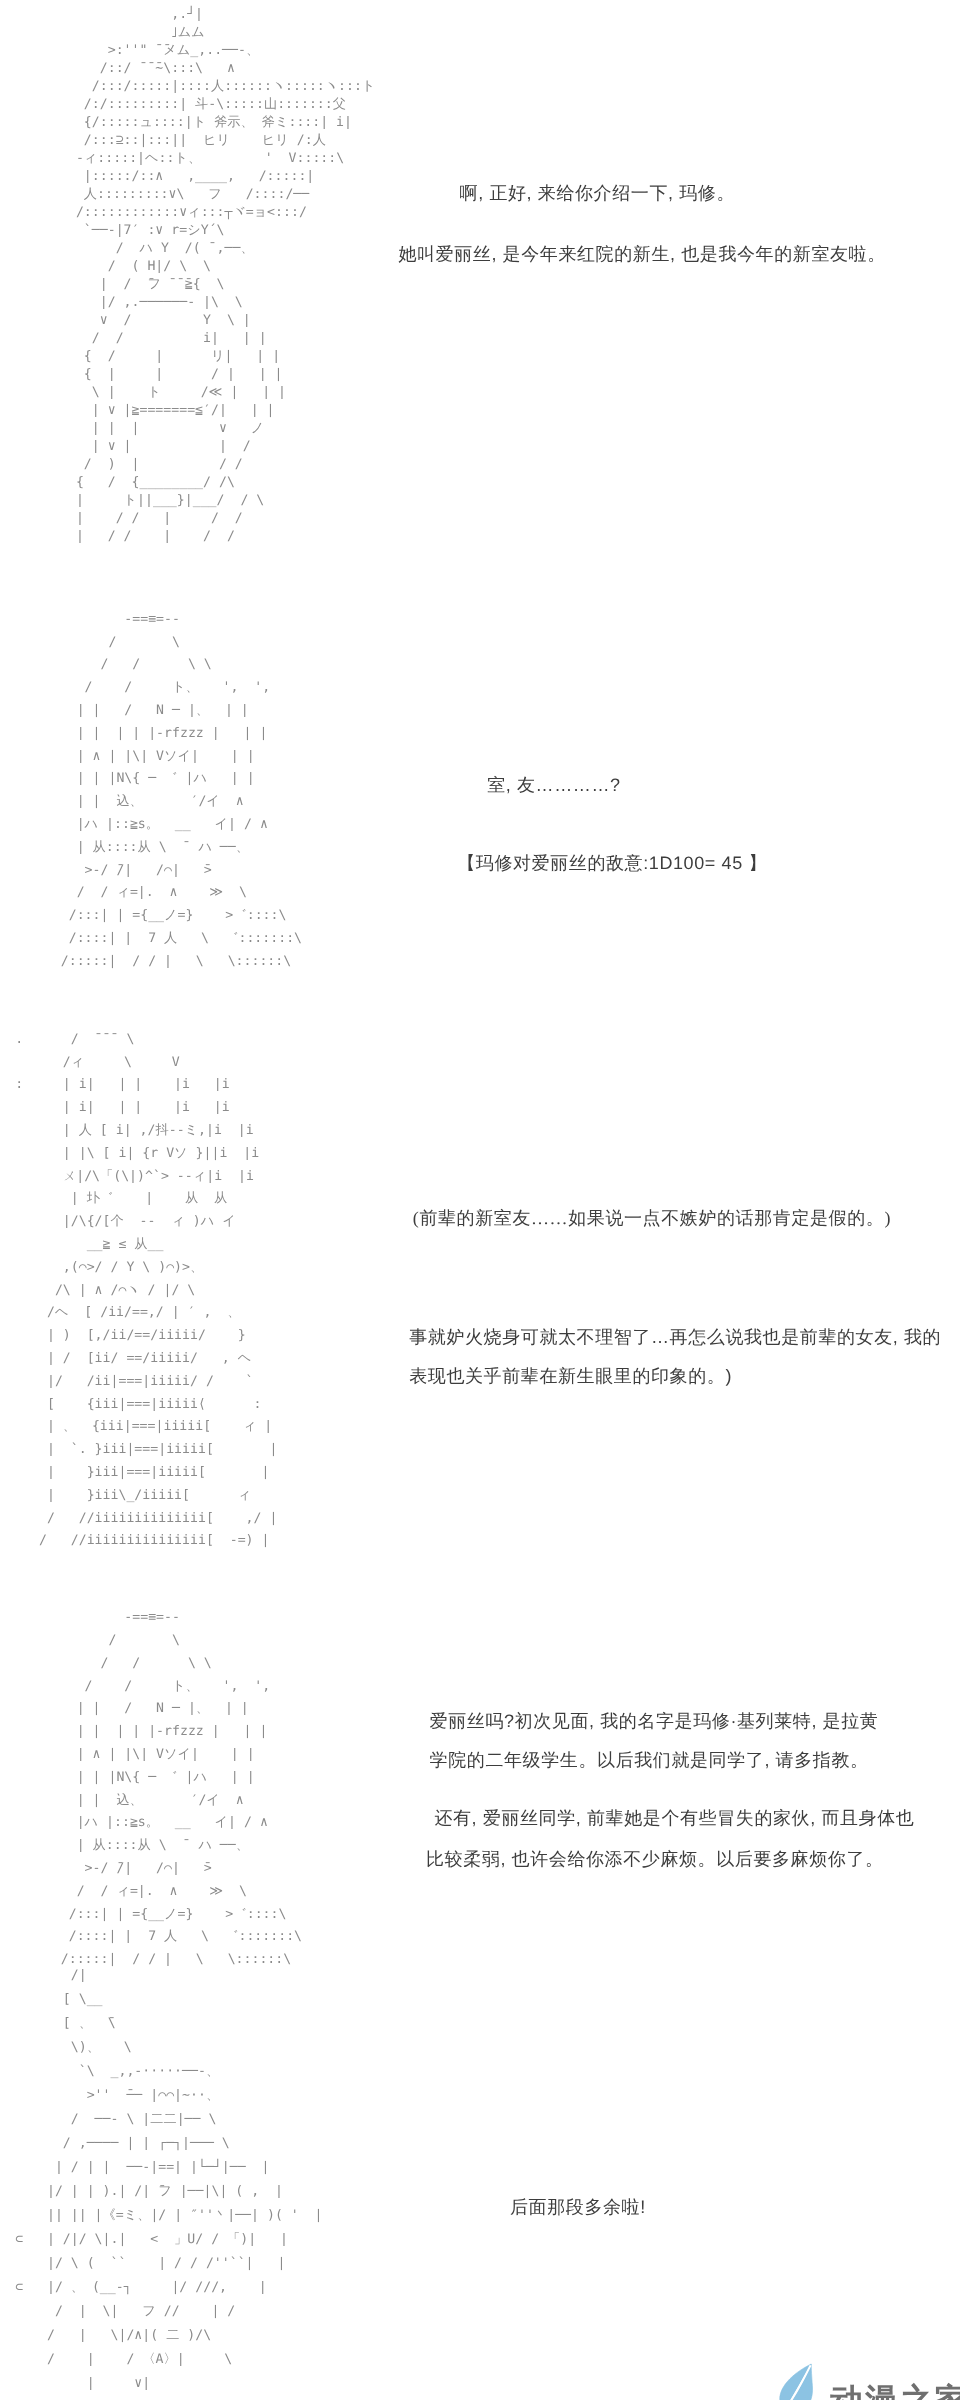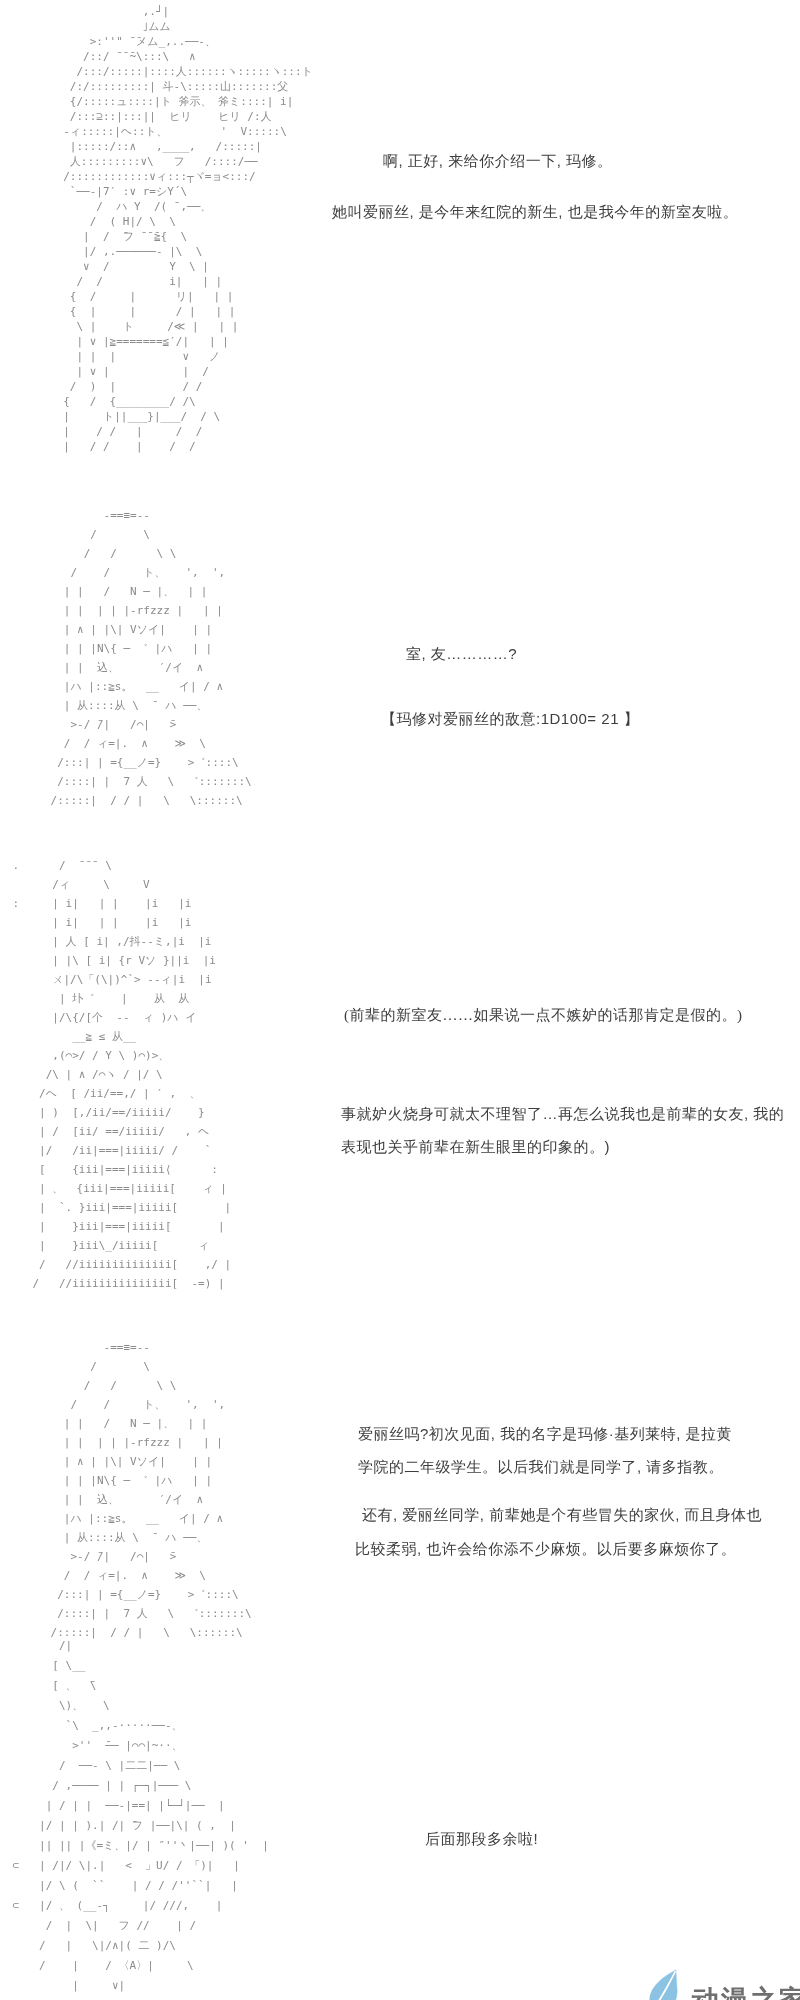--- a/index.html
+++ b/index.html
@@ -145,21 +145,21 @@
  ⊂   |/ 、 (__‐┐     |/ ///,    |
       /  |  \|   フ //    | /
      /   |   \|/∧|( 二 )/\
      /    |    / 〈A〉|     \
           |     ∨|
           |      |</pre>
 
   <div id="d1" class="dlg">啊, 正好, 来给你介绍一下, 玛修。</div>
   <div id="d2" class="dlg">她叫爱丽丝, 是今年来红院的新生, 也是我今年的新室友啦。</div>
   <div id="d3" class="dlg">室, 友…………?</div>
-  <div id="d4" class="dlg">【玛修对爱丽丝的敌意:1D100= 21 】</div>
+  <div id="d4" class="dlg">【玛修对爱丽丝的敌意:1D100= 45 】</div>
   <div id="d5" class="dlg">(前辈的新室友……如果说一点不嫉妒的话那肯定是假的。)</div>
   <div id="d6b" class="dlg">事就妒火烧身可就太不理智了…再怎么说我也是前辈的女友, 我的</div>
   <div id="d6c" class="dlg">表现也关乎前辈在新生眼里的印象的。)</div>
   <div id="d7a" class="dlg">爱丽丝吗?初次见面, 我的名字是玛修·基列莱特, 是拉黄</div>
   <div id="d7b" class="dlg">学院的二年级学生。以后我们就是同学了, 请多指教。</div>
   <div id="d7c" class="dlg">还有, 爱丽丝同学, 前辈她是个有些冒失的家伙, 而且身体也</div>
   <div id="d7d" class="dlg">比较柔弱, 也许会给你添不少麻烦。以后要多麻烦你了。</div>
   <div id="d8" class="dlg">后面那段多余啦!</div>
 
   <div id="watermark">

